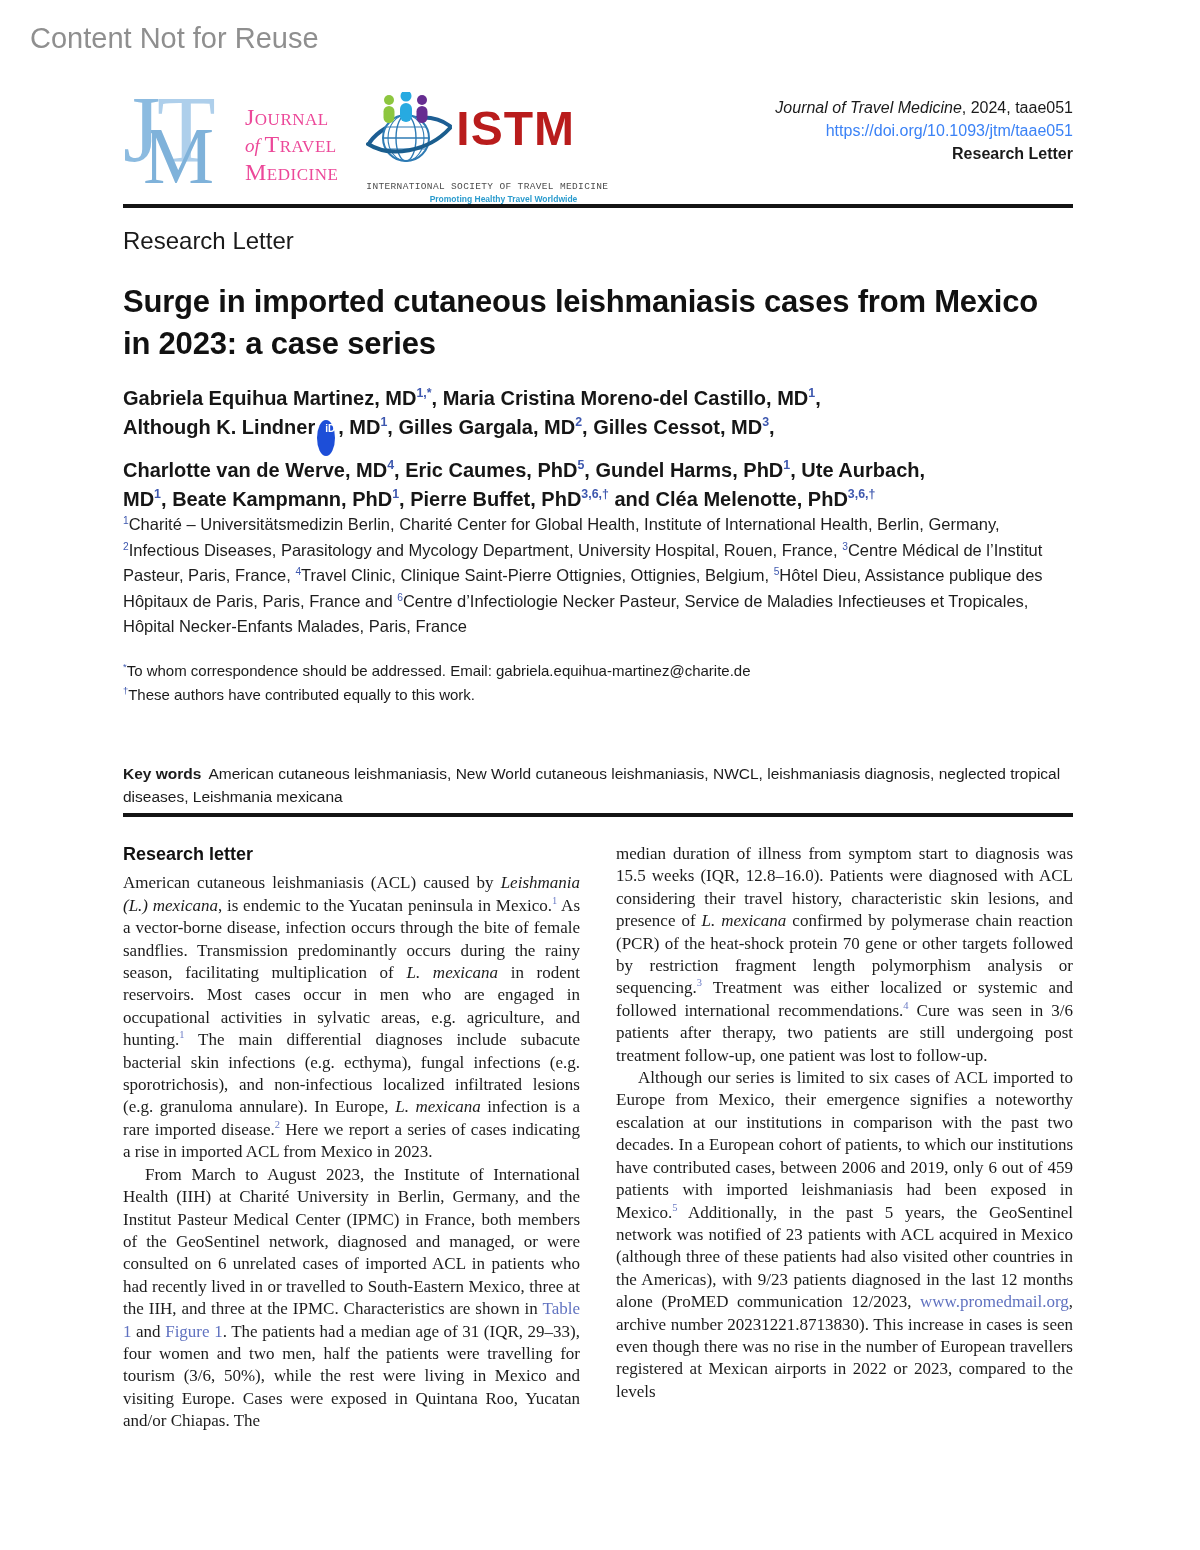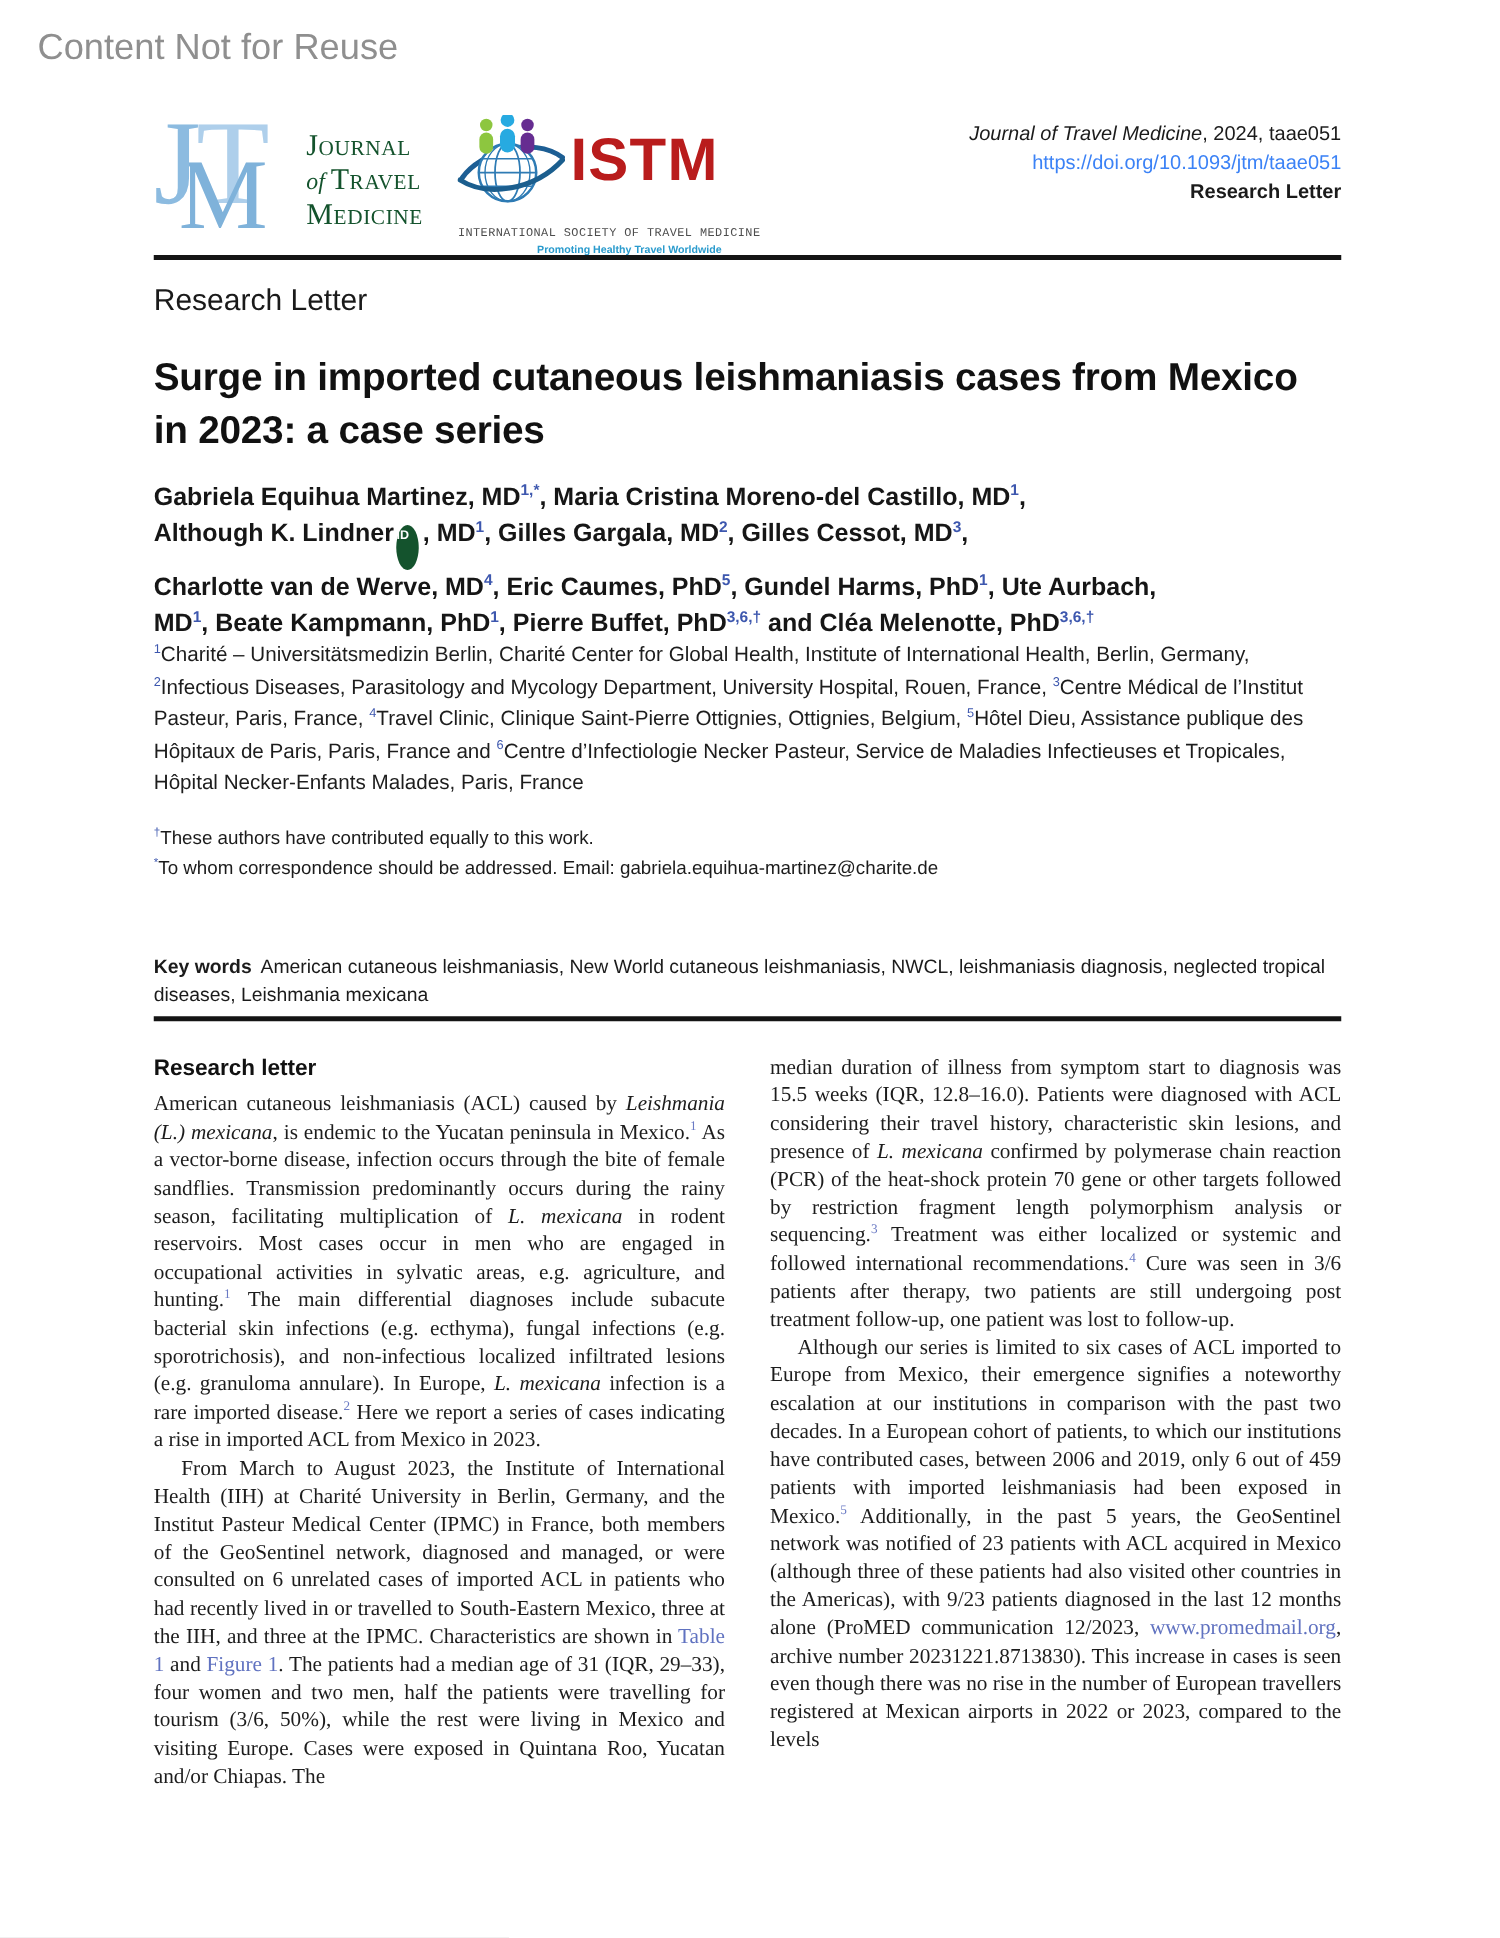--- a/index.html
+++ b/index.html
@@ -12,21 +12,21 @@
   .watermark{position:absolute;left:30px;top:22px;font-size:29px;color:#8f8f8f;}
   
   .header-row{position:absolute;left:123px;top:90px;width:950px;display:flex;align-items:flex-start;}
   
   .jtm-logo{display:flex;align-items:flex-start;}
   .jtm-monogram{position:relative;width:112px;height:108px;font-family:"Liberation Serif",serif;}
   .jtm-monogram .lt{position:absolute;line-height:1;}
   .jtm-t{left:34px;top:-8px;font-size:96px;color:#aecfeb;}
   .jtm-m{left:20px;top:26px;font-size:80px;color:#7fb2da;}
   .jtm-j{left:0px;top:-8px;font-size:96px;color:#8cbbe0;}
-  .jtm-wordmark{margin:14px 0 0 10px;font-family:"Liberation Serif",serif;color:#14532d;line-height:27px;font-size:24px;}
+  .jtm-wordmark{margin:14px 0 0 10px;font-family:"Liberation Serif",serif;color:#ec4899;line-height:27px;font-size:24px;}
   .jtm-wordmark .s-sc{font-variant:small-caps;letter-spacing:0.5px;}
   .jtm-wordmark .s-i{font-style:italic;font-size:19px;}
   
   .istm-logo{margin-left:28px;padding-top:2px;width:225px;}
   .istm-top{display:flex;align-items:center;}
   .istm-acronym{font-size:48px;font-weight:bold;color:#b91c1c;letter-spacing:1px;line-height:1;margin-left:4px;}
   .istm-name{font-size:9.5px;color:#4d4d4d;letter-spacing:0.35px;margin-top:15px;white-space:nowrap;font-family:Liberation Mono, monospace;}
   .istm-tagline{font-size:8.5px;font-weight:bold;color:#2a9bcd;text-align:right;margin-top:2px;padding-right:14px;}
   
   .header-meta{margin-left:auto;text-align:right;font-size:16px;line-height:23px;padding-top:6px;}
@@ -64,22 +64,22 @@
     text-align:justify;color:#1c1c1c;}
   .col h2{font-family:"Liberation Sans",sans-serif;font-size:18px;font-weight:bold;margin:0 0 7px 0;color:#111;}
   .col p{margin:0;}
   .col p.indent{text-indent:22px;}
   .col .s-sup{color:#6a7ac4;}
   
   .s-i{font-style:italic;}
   .s-sc{font-variant:small-caps;}
   .s-sup{font-size:0.62em;vertical-align:super;line-height:0;}
   .s-link{color:#6072c0;}
-  .orcid{display:inline-block;width:18px;height:36px;border-radius:50%;background:#14532d;
-    color:#fff;font:bold 10px/18px "Liberation Sans",sans-serif;text-align:left;
+  .orcid{display:inline-block;width:18px;height:36px;border-radius:50%;background:#1d4ed8;
+    color:#fff;font:bold 10px/18px "Liberation Sans",sans-serif;text-align:right;
     margin:0 3px 0 2px;vertical-align:2px;letter-spacing:0;text-indent:0;font-style:normal;}
   
   .footer{position:absolute;left:123px;top:1468px;width:950px;text-align:center;
     font-size:13px;color:#222;}
 </style>
 </head>
 <body>
 
 <div class="page">
 
@@ -142,22 +142,22 @@
   <div class="authors">
     <div><span>Gabriela Equihua Martinez, MD</span><span class="s-sup">1,*</span><span>, Maria Cristina Moreno-del Castillo, MD</span><span class="s-sup">1</span><span>,</span></div>
     <div><span>Although K. Lindner</span><span class="orcid">iD</span><span>, MD</span><span class="s-sup">1</span><span>, Gilles Gargala, MD</span><span class="s-sup">2</span><span>, Gilles Cessot, MD</span><span class="s-sup">3</span><span>,</span></div>
     <div><span>Charlotte van de Werve, MD</span><span class="s-sup">4</span><span>, Eric Caumes, PhD</span><span class="s-sup">5</span><span>, Gundel Harms, PhD</span><span class="s-sup">1</span><span>, Ute Aurbach,</span></div>
     <div><span>MD</span><span class="s-sup">1</span><span>, Beate Kampmann, PhD</span><span class="s-sup">1</span><span>, Pierre Buffet, PhD</span><span class="s-sup">3,6,†</span><span> and Cléa Melenotte, PhD</span><span class="s-sup">3,6,†</span></div>
   </div>
 
   <div class="affiliations"><span class="s-sup">1</span><span>Charité – Universitätsmedizin Berlin, Charité Center for Global Health, Institute of International Health, Berlin, Germany, </span><span class="s-sup">2</span><span>Infectious Diseases, Parasitology and Mycology Department, University Hospital, Rouen, France, </span><span class="s-sup">3</span><span>Centre Médical de l’Institut Pasteur, Paris, France, </span><span class="s-sup">4</span><span>Travel Clinic, Clinique Saint-Pierre Ottignies, Ottignies, Belgium, </span><span class="s-sup">5</span><span>Hôtel Dieu, Assistance publique des Hôpitaux de Paris, Paris, France and </span><span class="s-sup">6</span><span>Centre d’Infectiologie Necker Pasteur, Service de Maladies Infectieuses et Tropicales, Hôpital Necker-Enfants Malades, Paris, France</span></div>
 
   <div class="notes">
+    <div><span class="s-sup">*</span><span>To whom correspondence should be addressed. Email: gabriela.equihua-martinez@charite.de</span></div>
     <div><span class="s-sup">†</span><span>These authors have contributed equally to this work.</span></div>
-    <div><span class="s-sup">*</span><span>To whom correspondence should be addressed. Email: gabriela.equihua-martinez@charite.de</span></div>
   </div>
 
 
   <div class="keywords">
     <span class="kw-label">Key words</span><span>American cutaneous leishmaniasis, New World cutaneous leishmaniasis, NWCL, leishmaniasis diagnosis, neglected tropical diseases, Leishmania mexicana</span>
   </div>
 
   <div class="rule rule2"></div>
 
   <div class="columns">

